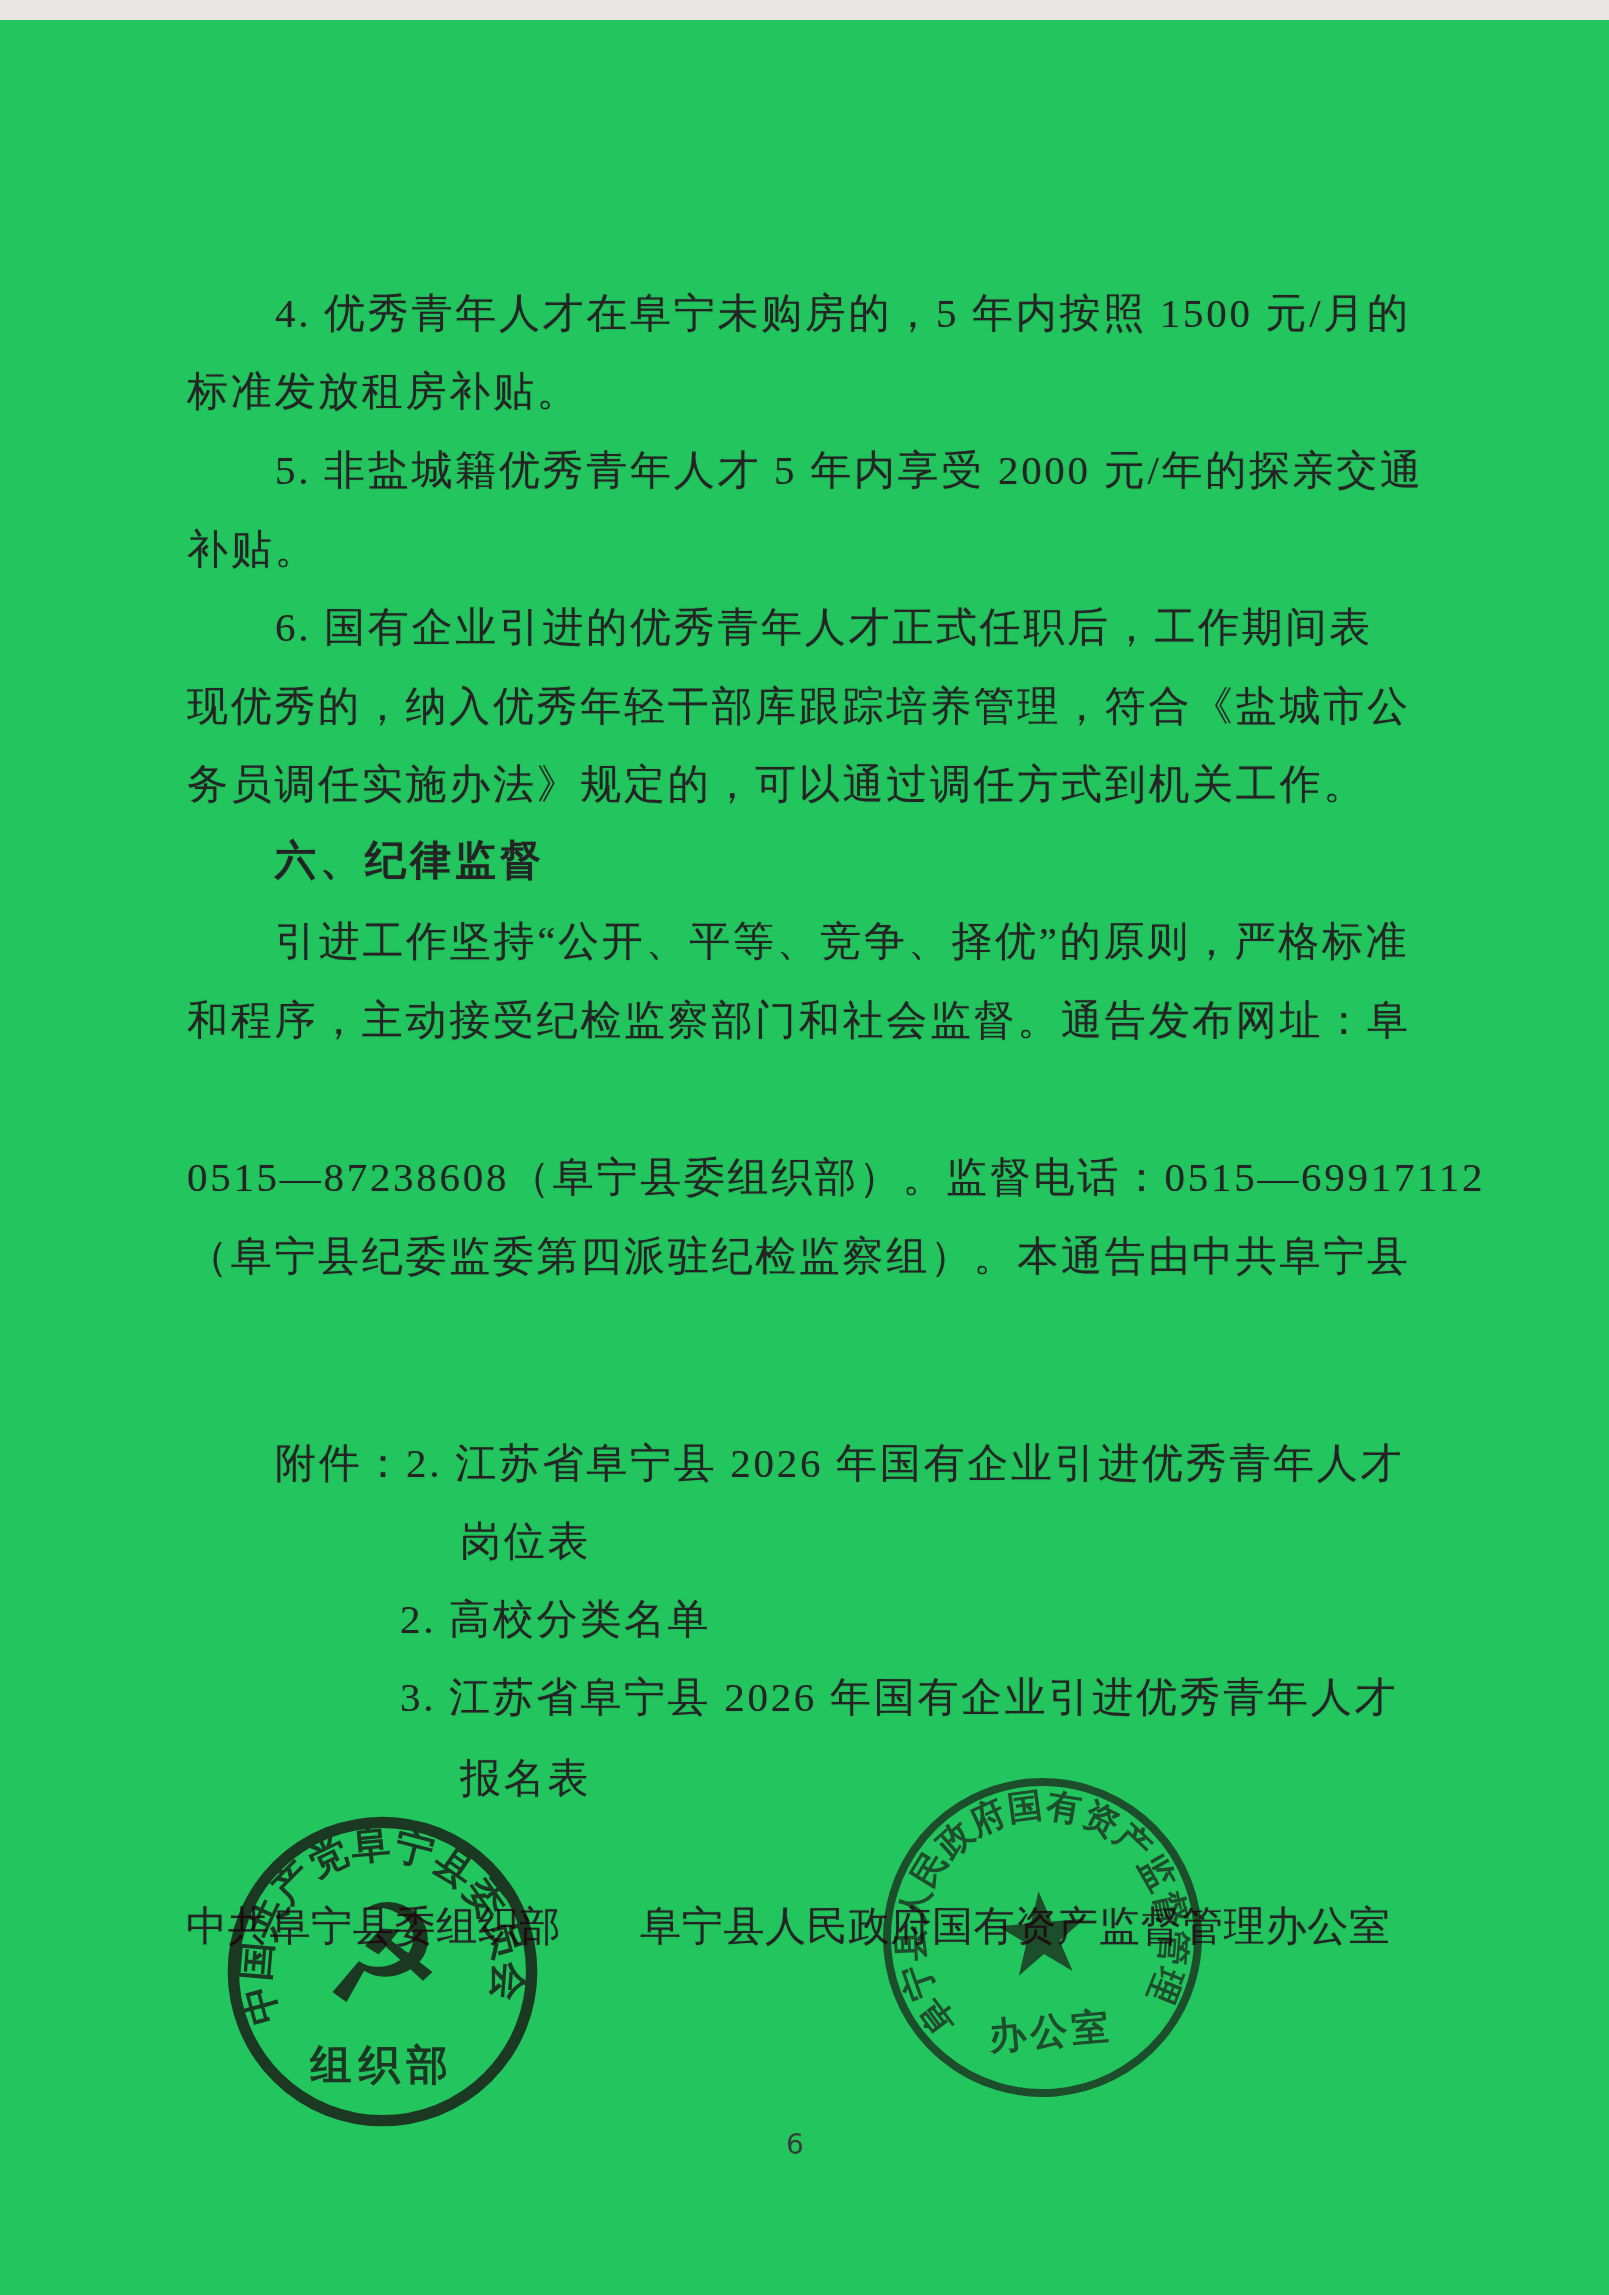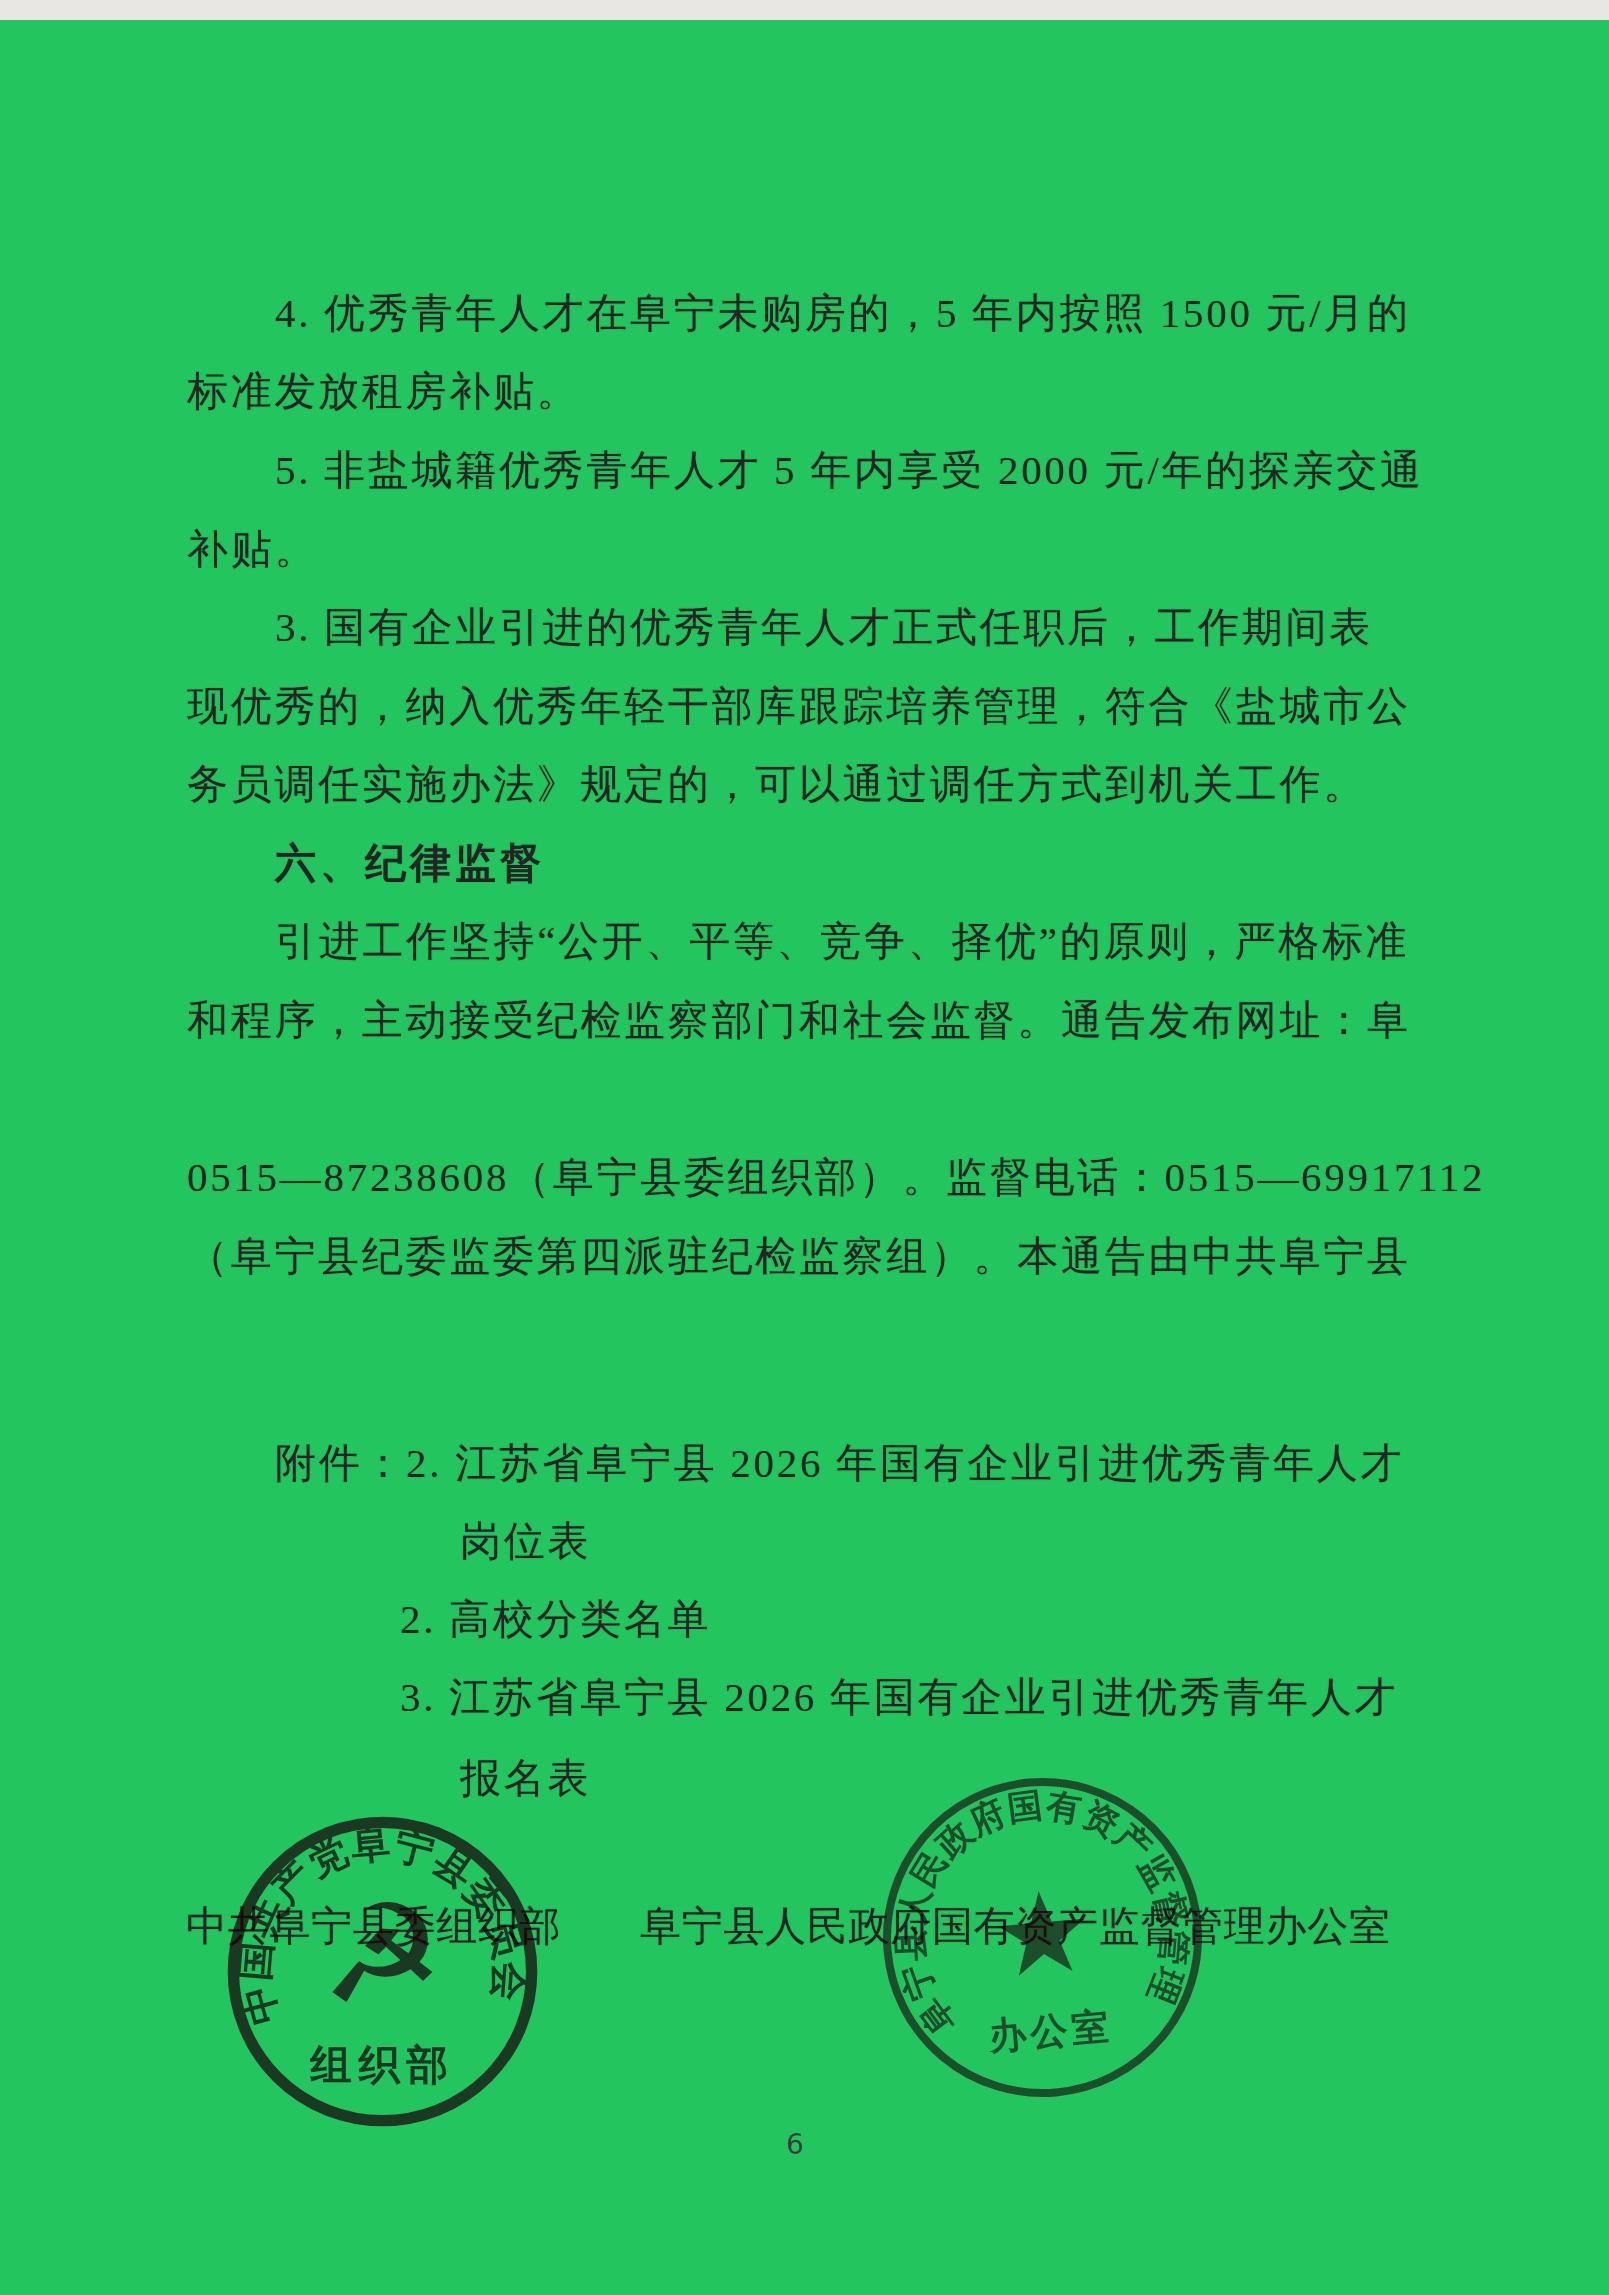--- a/index.html
+++ b/index.html
@@ -17,21 +17,21 @@
     left:187px;
     width:1243px;
     font-size:41px;
     letter-spacing:2.7px;
     line-height:53px;
     white-space:nowrap;
     text-shadow:0 0 1.3px rgba(40,40,40,.28);
   }
   .indent{left:275px;width:1155px;}
   .heading{
-    font-family:Liberation Serif, serif;
+    font-family:Liberation Mono, monospace;
     font-weight:900;
     letter-spacing:4px;
   }
   .att1{left:275px;}
   .att-item{left:400px;}
   .att-cont{left:460px;}
   .sig-row{position:absolute;top:1879px;left:0;width:1609px;height:60px;font-family:Liberation Serif, serif;}
   .sig{
     position:absolute;
     font-size:41px;letter-spacing:0.7px;white-space:nowrap;
@@ -59,21 +59,21 @@
 </style>
 </head>
 <body>
 
 <div class="page">
 
   <div class="bline indent" style="top:267px">4. 优秀青年人才在阜宁未购房的，5 年内按照 1500 元/月的</div>
   <div class="bline" style="top:345px">标准发放租房补贴。</div>
   <div class="bline indent" style="top:424px">5. 非盐城籍优秀青年人才 5 年内享受 2000 元/年的探亲交通</div>
   <div class="bline" style="top:503px">补贴。</div>
-  <div class="bline indent" style="top:581px">3. 国有企业引进的优秀青年人才正式任职后，工作期间表</div>
+  <div class="bline indent" style="top:581px">6. 国有企业引进的优秀青年人才正式任职后，工作期间表</div>
   <div class="bline" style="top:660px">现优秀的，纳入优秀年轻干部库跟踪培养管理，符合《盐城市公</div>
   <div class="bline" style="top:738px">务员调任实施办法》规定的，可以通过调任方式到机关工作。</div>
   <div class="bline indent heading" style="top:817px">六、纪律监督</div>
   <div class="bline indent" style="top:895px">引进工作坚持“公开、平等、竞争、择优”的原则，严格标准</div>
   <div class="bline" style="top:974px">和程序，主动接受纪检监察部门和社会监督。通告发布网址：阜</div>
   <div class="bline" style="top:1131px">0515—87238608（阜宁县委组织部）。监督电话：0515—69917112</div>
   <div class="bline" style="top:1210px">（阜宁县纪委监委第四派驻纪检监察组）。本通告由中共阜宁县</div>
 
   <div class="bline att1" style="top:1417px">附件：2. 江苏省阜宁县 2026 年国有企业引进优秀青年人才</div>
   <div class="bline att-cont" style="top:1495px">岗位表</div>

